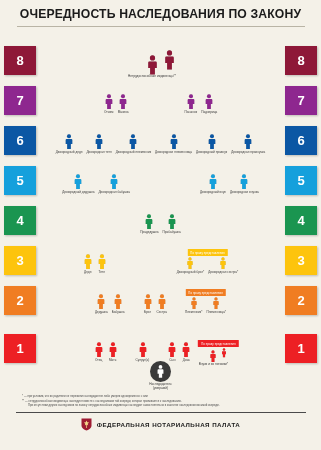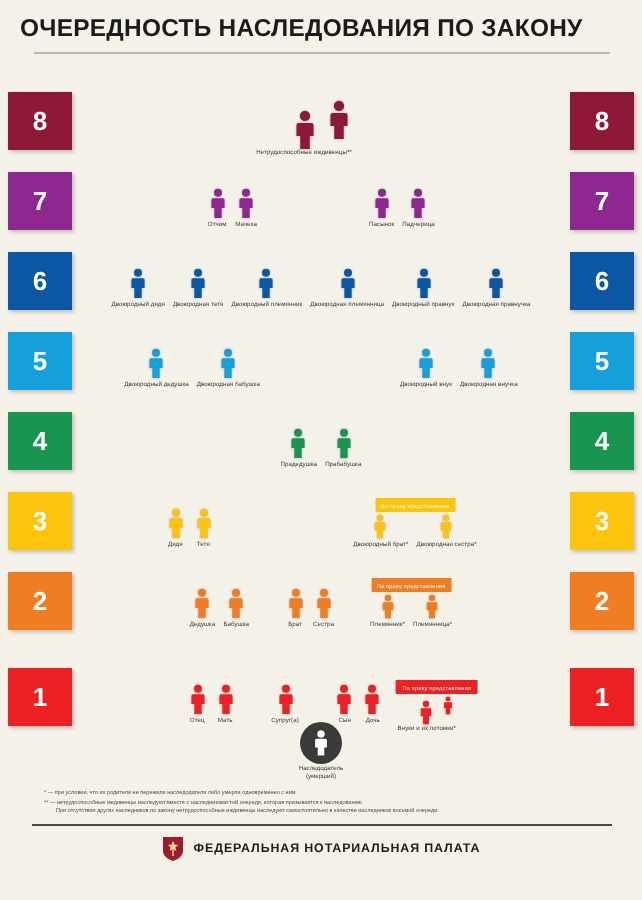--- a/index.html
+++ b/index.html
@@ -11,20 +11,21 @@
   }
   #page {
     position: relative;
     width: 321px; height: 450px;
     background: #f4f1e8;
   }
 
   
   .title-wrap {
     padding: 7px 10px 0 10px;
+    text-align: center;
   }
   .title {
     font-size: 12.2px;
     font-weight: bold;
     letter-spacing: .15px;
     color: #1b1b1b;
     white-space: nowrap;
   }
   .title-rule {
     margin: 4.5px auto 0 auto;

